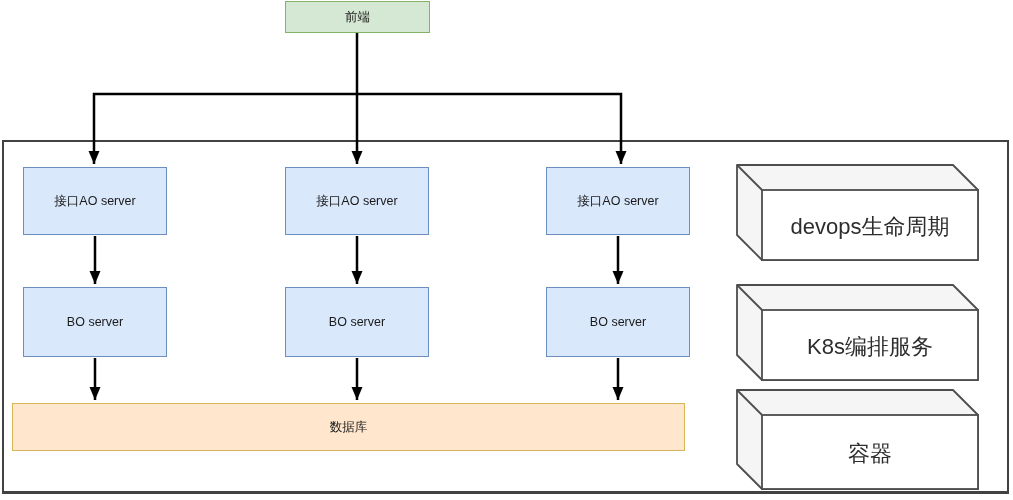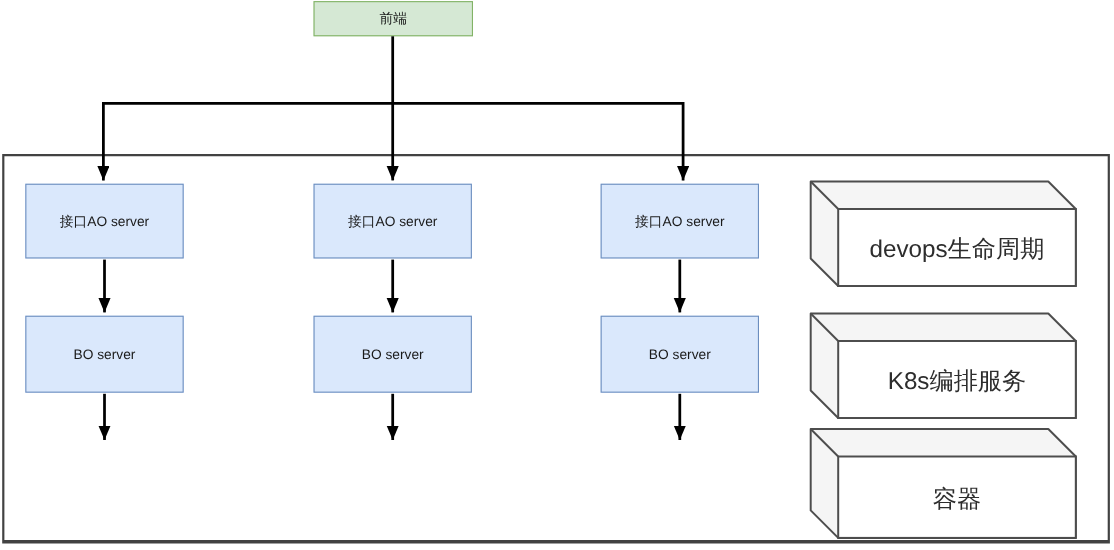--- a/index.html
+++ b/index.html
@@ -111,20 +111,23 @@
   <div class="node server-box bo-row col-1">
     <span>BO server</span>
   </div>
   <div class="node server-box bo-row col-2">
     <span>BO server</span>
   </div>
   <div class="node server-box bo-row col-3">
     <span>BO server</span>
   </div>
 
+  <div class="node database-bar">
+    <span>数据库</span>
+  </div>
 
   <svg id="overlay" width="1013" height="500" viewBox="0 0 1013 500">
     <defs>
       <marker id="ah" markerUnits="userSpaceOnUse" markerWidth="16" markerHeight="12" refX="13" refY="5.5" orient="auto">
         <path d="M0,0 L13,5.5 L0,11 Z" fill="#000000"></path>
       </marker>
     </defs>
 
     <path class="connector" d="M357,33 L357,164" marker-end="url(#ah)"></path>
     <path class="connector" d="M357,94 L94,94 L94,164" marker-end="url(#ah)"></path>

